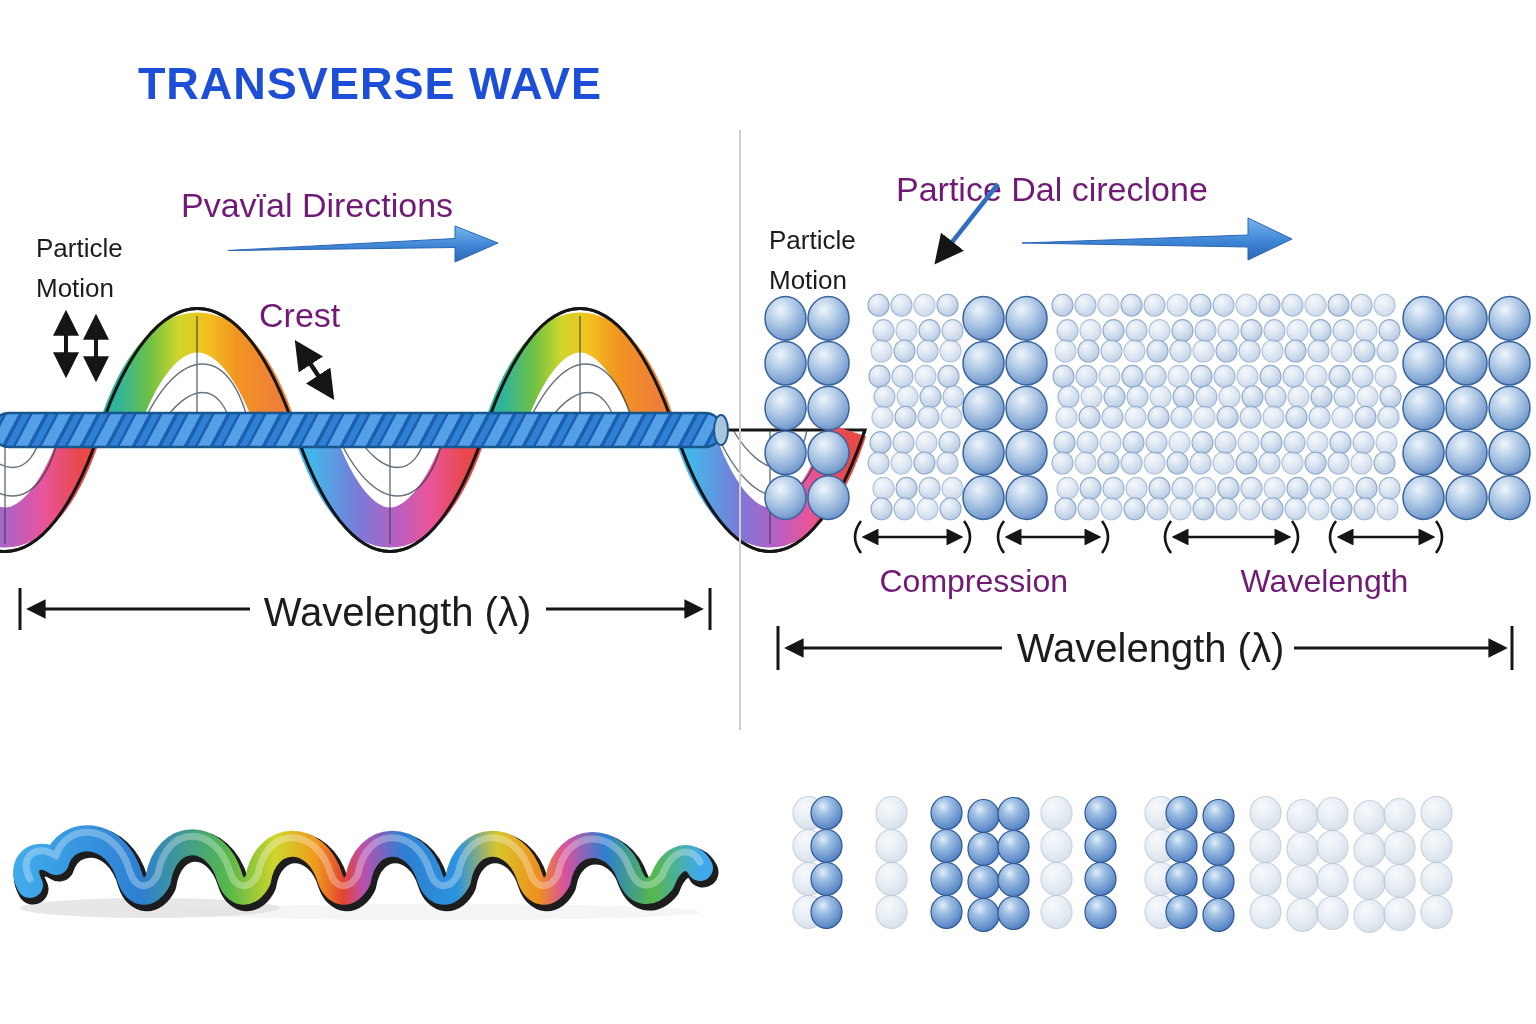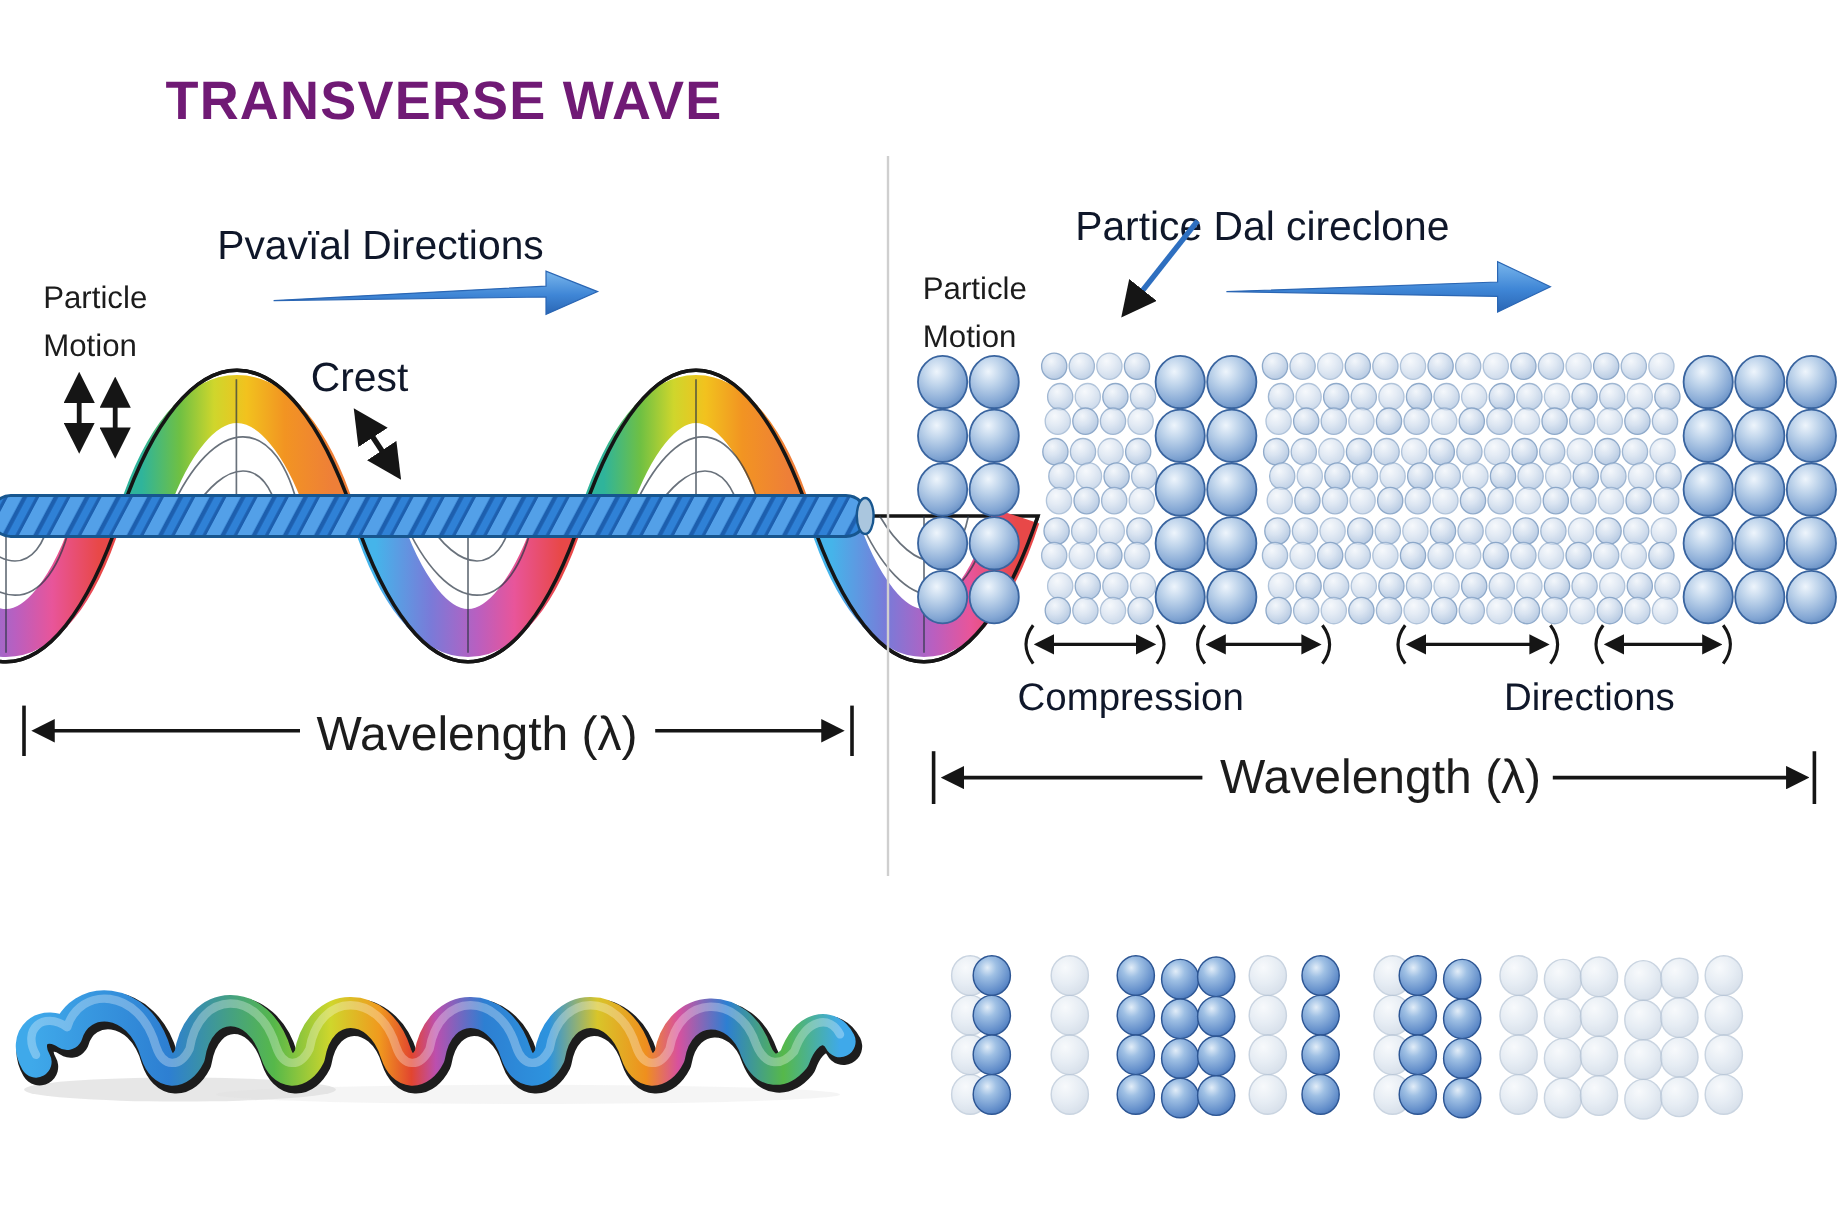--- a/index.html
+++ b/index.html
@@ -2,23 +2,23 @@
 <html><head>
 <meta charset="utf-8">
 <style>
   html,body{margin:0;padding:0;background:#ffffff;}
   #canvas{
     position:relative;width:1536px;height:1024px;overflow:hidden;background:#ffffff;
     font-family:"Liberation Sans", sans-serif;color:#1c1c1c;
   }
   .abs{position:absolute;}
   .title{
-    font-size:45px;font-weight:700;color:#701a75;letter-spacing:1px;text-align:center;
+    font-size:45px;font-weight:700;color:#1d4ed8;letter-spacing:1px;text-align:center;
   }
-  .lbl{font-size:32px;color:#0f172a;}
+  .lbl{font-size:32px;color:#701a75;}
   .lbl-big{font-size:34px;}
   .pm{font-size:26px;line-height:40px;}
   .wl{font-size:40px;}
   svg{display:block;overflow:visible;}
   #divider{position:absolute;left:739px;top:130px;width:2px;height:600px;background:#cfcfcf;}
 </style>
 </head>
 <body>
 
 <div id="canvas">
@@ -168,22 +168,22 @@
   <div id="divider"></div>
 
 
   <div class="abs lbl-big lbl" style="left:896px;top:170px;">Partice Dal cireclone</div>
 
   <div class="abs pm" style="left:769px;top:220px;">
     <div>Particle</div>
     <div>Motion</div>
   </div>
 
-  <div class="abs lbl" style="left:848px;top:563px;width:220px;text-align:left;">Compression</div>
-  <div class="abs lbl" style="left:1222px;top:563px;width:205px;text-align:center;">Directions</div>
+  <div class="abs lbl" style="left:848px;top:563px;width:220px;text-align:right;">Compression</div>
+  <div class="abs lbl" style="left:1222px;top:563px;width:205px;text-align:center;">Wavelength</div>
 
   <div class="abs wl" style="left:1008px;top:626px;width:285px;text-align:center;">Wavelength (λ)</div>
 
   <svg id="lg-spheres" class="abs" style="left:758px;top:296px;" width="778" height="224" viewBox="0 0 778 224">
     <defs>
       <radialGradient id="gBig" cx="0.38" cy="0.30" r="0.8">
         <stop offset="0" stop-color="#eef5fc"></stop>
           <stop offset="0.35" stop-color="#bcd2ea"></stop>
         <stop offset="0.75" stop-color="#84a7d4"></stop>
           <stop offset="1" stop-color="#5d86bc"></stop>

